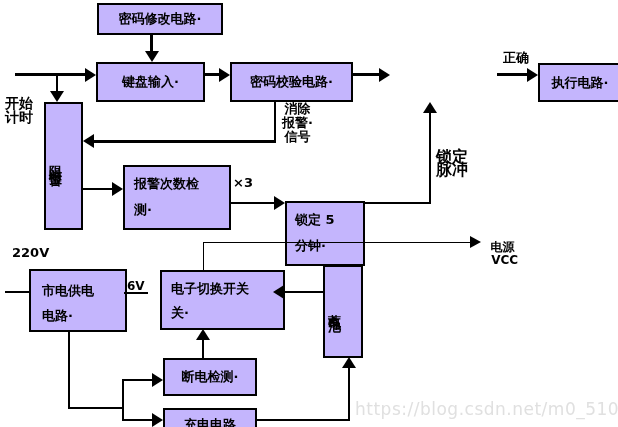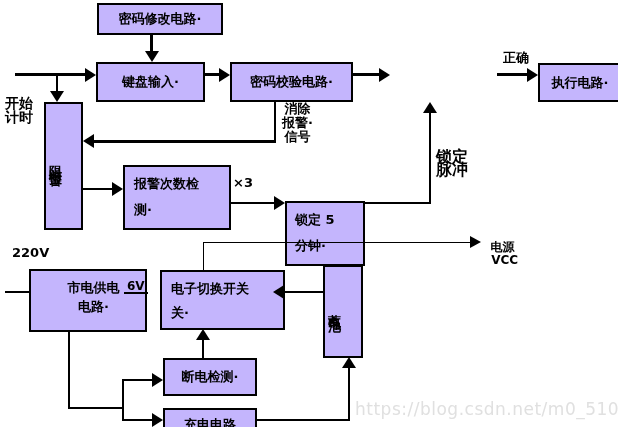--- a/index.html
+++ b/index.html
@@ -52,21 +52,21 @@
   <div class="box center" style="left:538px; top:63px; width:84px; height:39px;">执行电路·</div>
 
   <div class="box vbox" style="left:44px; top:102px; width:39px; height:128px; padding-top:8px;">限时报警·</div>
 
   <div class="box multi" style="left:123px; top:165px; width:108px; height:65px; padding:4px 0 0 9px; line-height:26px;">报警次数检
 测·</div>
 
   <div class="box multi" style="left:285px; top:165px; width:80px; height:65px; padding:4px 0 0 8px; line-height:26px;margin-top:36px;">锁定 5
 分钟·</div>
 
-  <div class="box multi" style="left:29px; top:269px; width:118px; height:63px; padding:7px 0 0 11px; line-height:19px;text-align:center;">市电供电
+  <div class="box multi" style="left:29px; top:269px; width:98px; height:63px; padding:7px 0 0 11px; line-height:25px;">市电供电
 电路·</div>
 
   <div class="box multi" style="left:160px; top:270px; width:125px; height:60px; padding:5px 8px 0 9px; line-height:24px;">电子切换开关
 关·</div>
 
   <div class="box vbox" style="left:323px; top:265px; width:40px; height:93px; padding-top:10px;">蓄电池·</div>
 
   <div class="box center" style="left:163px; top:358px; width:94px; height:38px;">断电检测·</div>
 
   <div class="box center" style="left:163px; top:408px; width:94px; height:34px;">充电电路</div>

